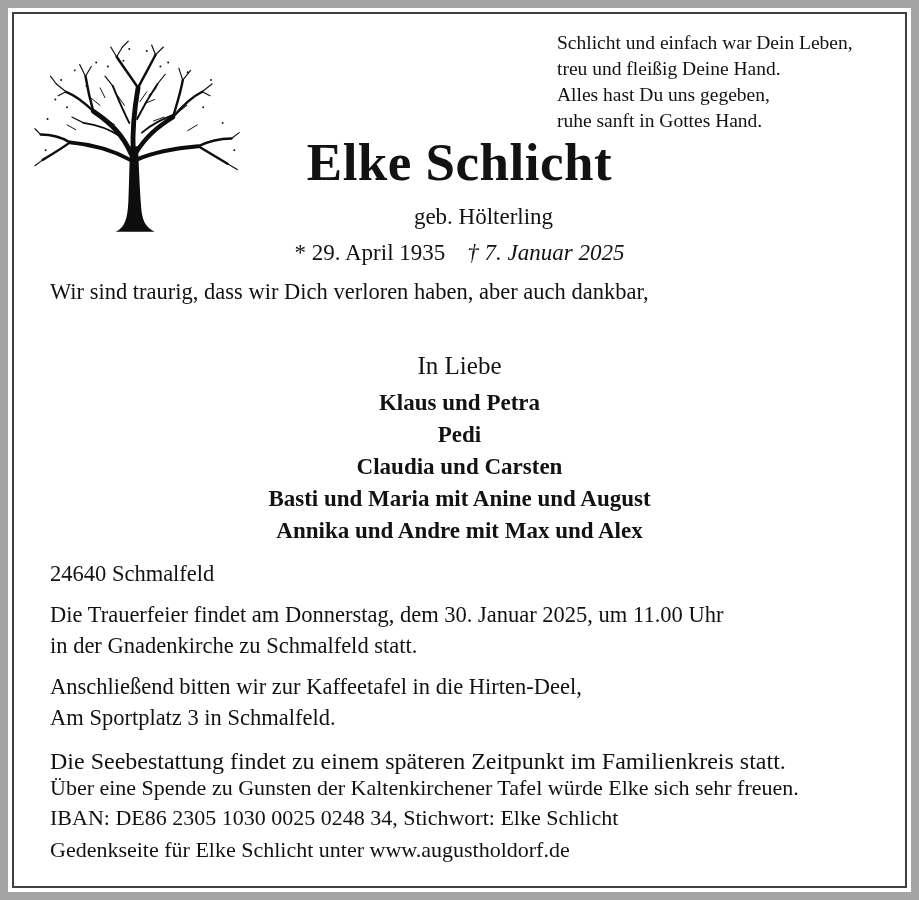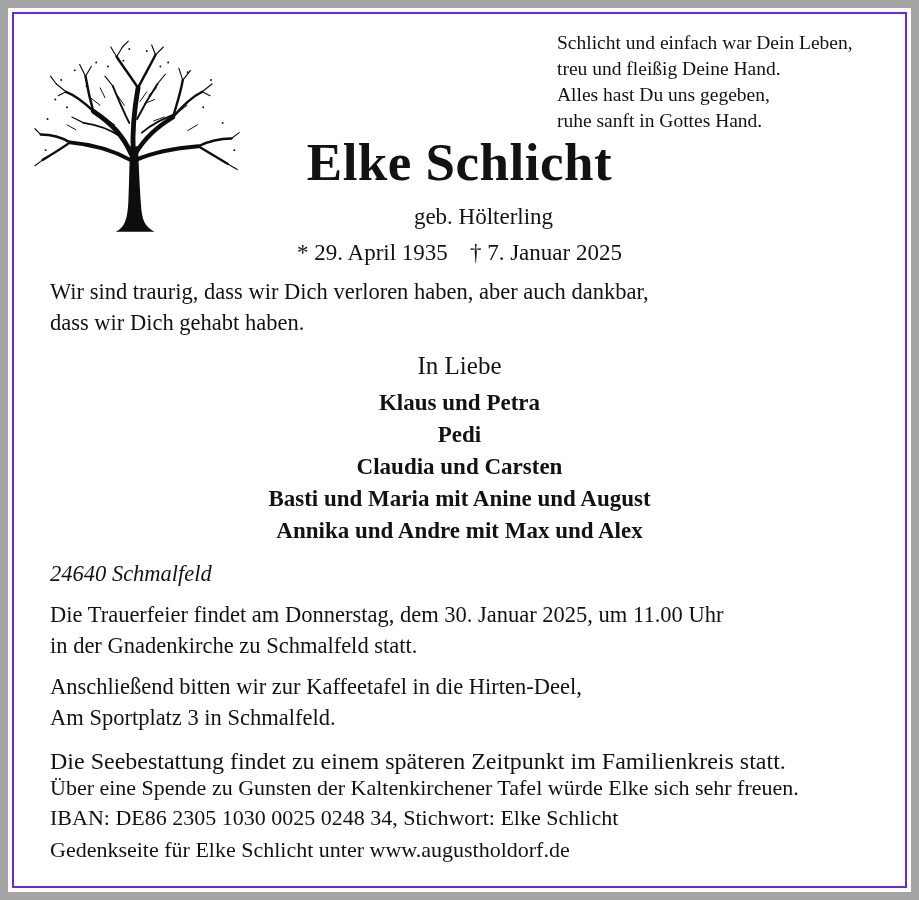--- a/index.html
+++ b/index.html
@@ -10,21 +10,21 @@
     color: #121212;
     position: relative;
     overflow: hidden;
   }
   .card {
     position: absolute; left: 8px; top: 8px; right: 8px; bottom: 8px;
     background: #ffffff;
   }
   .inner {
     position: absolute; left: 4px; top: 4px; right: 4px; bottom: 4px;
-    border: 2px solid #6d28d9;
+    border: 2px solid #404040;
     background: #ffffff;
   }
   .abs { position: absolute; }
   .tree {
     left: 18px; top: 22px; width: 214px; height: 202px;
   }
   .tree svg { width: 100%; height: 100%; }
   .poem {
     left: 543px; top: 16px;
     font-size: 19.5px; line-height: 26px;
@@ -37,35 +37,35 @@
     margin: 0; letter-spacing: 0.5px;
   }
   .maiden {
     left: 0; width: 100%; top: 190px;
     text-align: center; font-size: 23px; padding-left: 24px;
   }
   .dates {
     left: 0; width: 100%; top: 226px;
     text-align: center; font-size: 23px;
   }
-  .dates .death { margin-left: 22px; }
+  .dates .death { margin-left: 22px; font-style: italic; }
   .condolence {
     left: 36px; top: 262px;
     font-size: 22.5px; line-height: 31px;
   }
   .inliebe {
     left: 0; width: 100%; top: 338px;
     text-align: center; font-size: 25px;
   }
   .family {
     left: 0; width: 100%; top: 373px;
     text-align: center; font-size: 23px; font-weight: 700;
     line-height: 32px;
   }
-  .city   { left: 36px; top: 547px; font-size: 22.5px; font-style: italic; }
+  .city   { left: 36px; top: 547px; font-size: 22.5px; }
   .p-funeral  { left: 36px; top: 585px; font-size: 22.5px; line-height: 31px; }
   .p-coffee   { left: 36px; top: 657px; font-size: 22.5px; line-height: 31px; }
   .p-burial   { left: 36px; top: 722px; font-size: 24px; margin-top: 12px; }
   .p-donation { left: 36px; top: 759px; font-size: 22px; line-height: 30px; }
   .p-memorial { left: 36px; top: 823px; font-size: 22px; }
 </style>
 </head>
 <body>
 
 <div class="card">
@@ -168,21 +168,20 @@
     </div>
 
     <h1 class="abs name">Elke Schlicht</h1>
     <div class="abs maiden">geb. Hölterling</div>
     <div class="abs dates">
       <span>* 29. April 1935</span><span class="death">† 7. Januar 2025</span>
     </div>
 
     <div class="abs condolence">
       <div>Wir sind traurig, dass wir Dich verloren haben, aber auch dankbar,</div>
-      <div>dass wir Dich gehabt haben.</div>
     </div>
 
     <div class="abs inliebe">In Liebe</div>
     <div class="abs family">
       <div>Klaus und Petra</div>
       <div>Pedi</div>
       <div>Claudia und Carsten</div>
       <div>Basti und Maria mit Anine und August</div>
       <div>Annika und Andre mit Max und Alex</div>
     </div>

